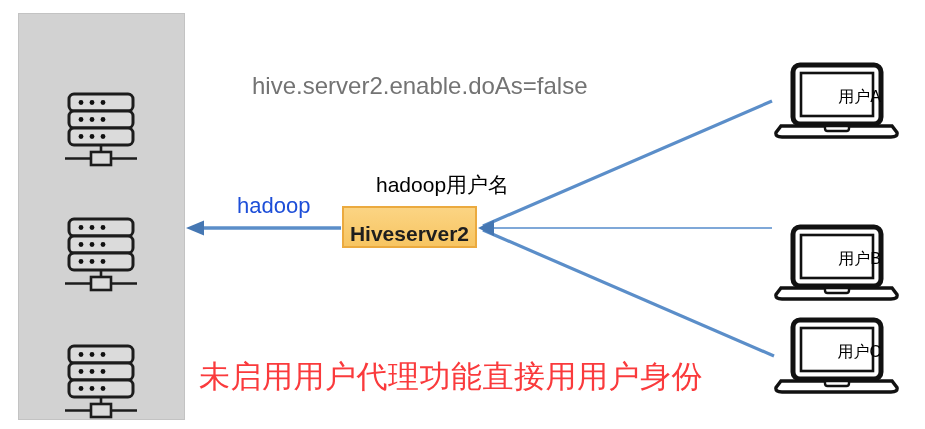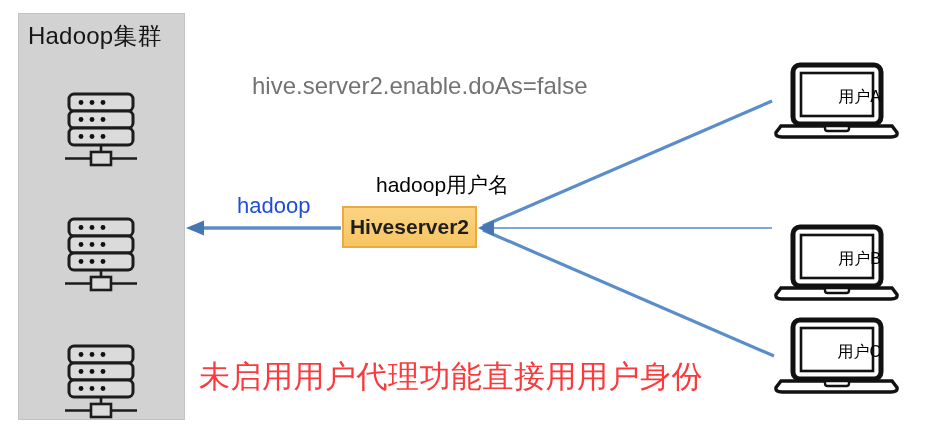--- a/index.html
+++ b/index.html
@@ -29,21 +29,21 @@
     margin-left:40px;
   }
   .hadoop-label{
     position:absolute;left:237px;top:193px;font-size:22px;color:#1d4ed8;
     white-space:nowrap;
   }
   .hiveserver-box{
     position:absolute;left:342px;top:206px;width:135px;height:42px;
     background:linear-gradient(#FBD483,#F7C562);
     border:2px solid #EBAA3F;box-sizing:border-box;
-    display:flex;align-items:center;justify-content:center;
+    display:flex;align-items:flex-end;justify-content:center;
   }
   .hiveserver-box span{
     font-size:21px;font-weight:bold;color:#1e1e1e;white-space:nowrap;
   }
   .arrow-layer{position:absolute;left:0;top:0;width:925px;height:429px;pointer-events:none;}
   .laptop{position:absolute;left:773px;width:126px;height:80px;}
   .laptop-a{top:62px;}
   .laptop-b{top:189px;margin-top:35px;}
   .laptop-c{top:317px;}
   .laptop svg{position:absolute;left:0;top:0;}
@@ -55,21 +55,20 @@
     position:absolute;left:199px;top:356px;font-size:31px;color:#FA3A3C;
     white-space:nowrap;letter-spacing:0.5px;
   }
 </style>
 </head>
 <body>
 
 <div class="canvas">
 
   <div class="cluster-panel">
-    <div class="cluster-title">Hadoop集群</div>
 
     <div class="server-icon server-1">
       <svg width="84" height="78" viewBox="0 0 84 78">
         <g stroke="#1c1c1c" stroke-width="3" fill="#DBDBDB">
           <rect x="10" y="2" width="64" height="17" rx="5"></rect>
           <rect x="10" y="19" width="64" height="17" rx="5"></rect>
           <rect x="10" y="36" width="64" height="17" rx="5"></rect>
         </g>
         <g fill="#111">
           <circle cx="22" cy="10.5" r="2.4"></circle>

